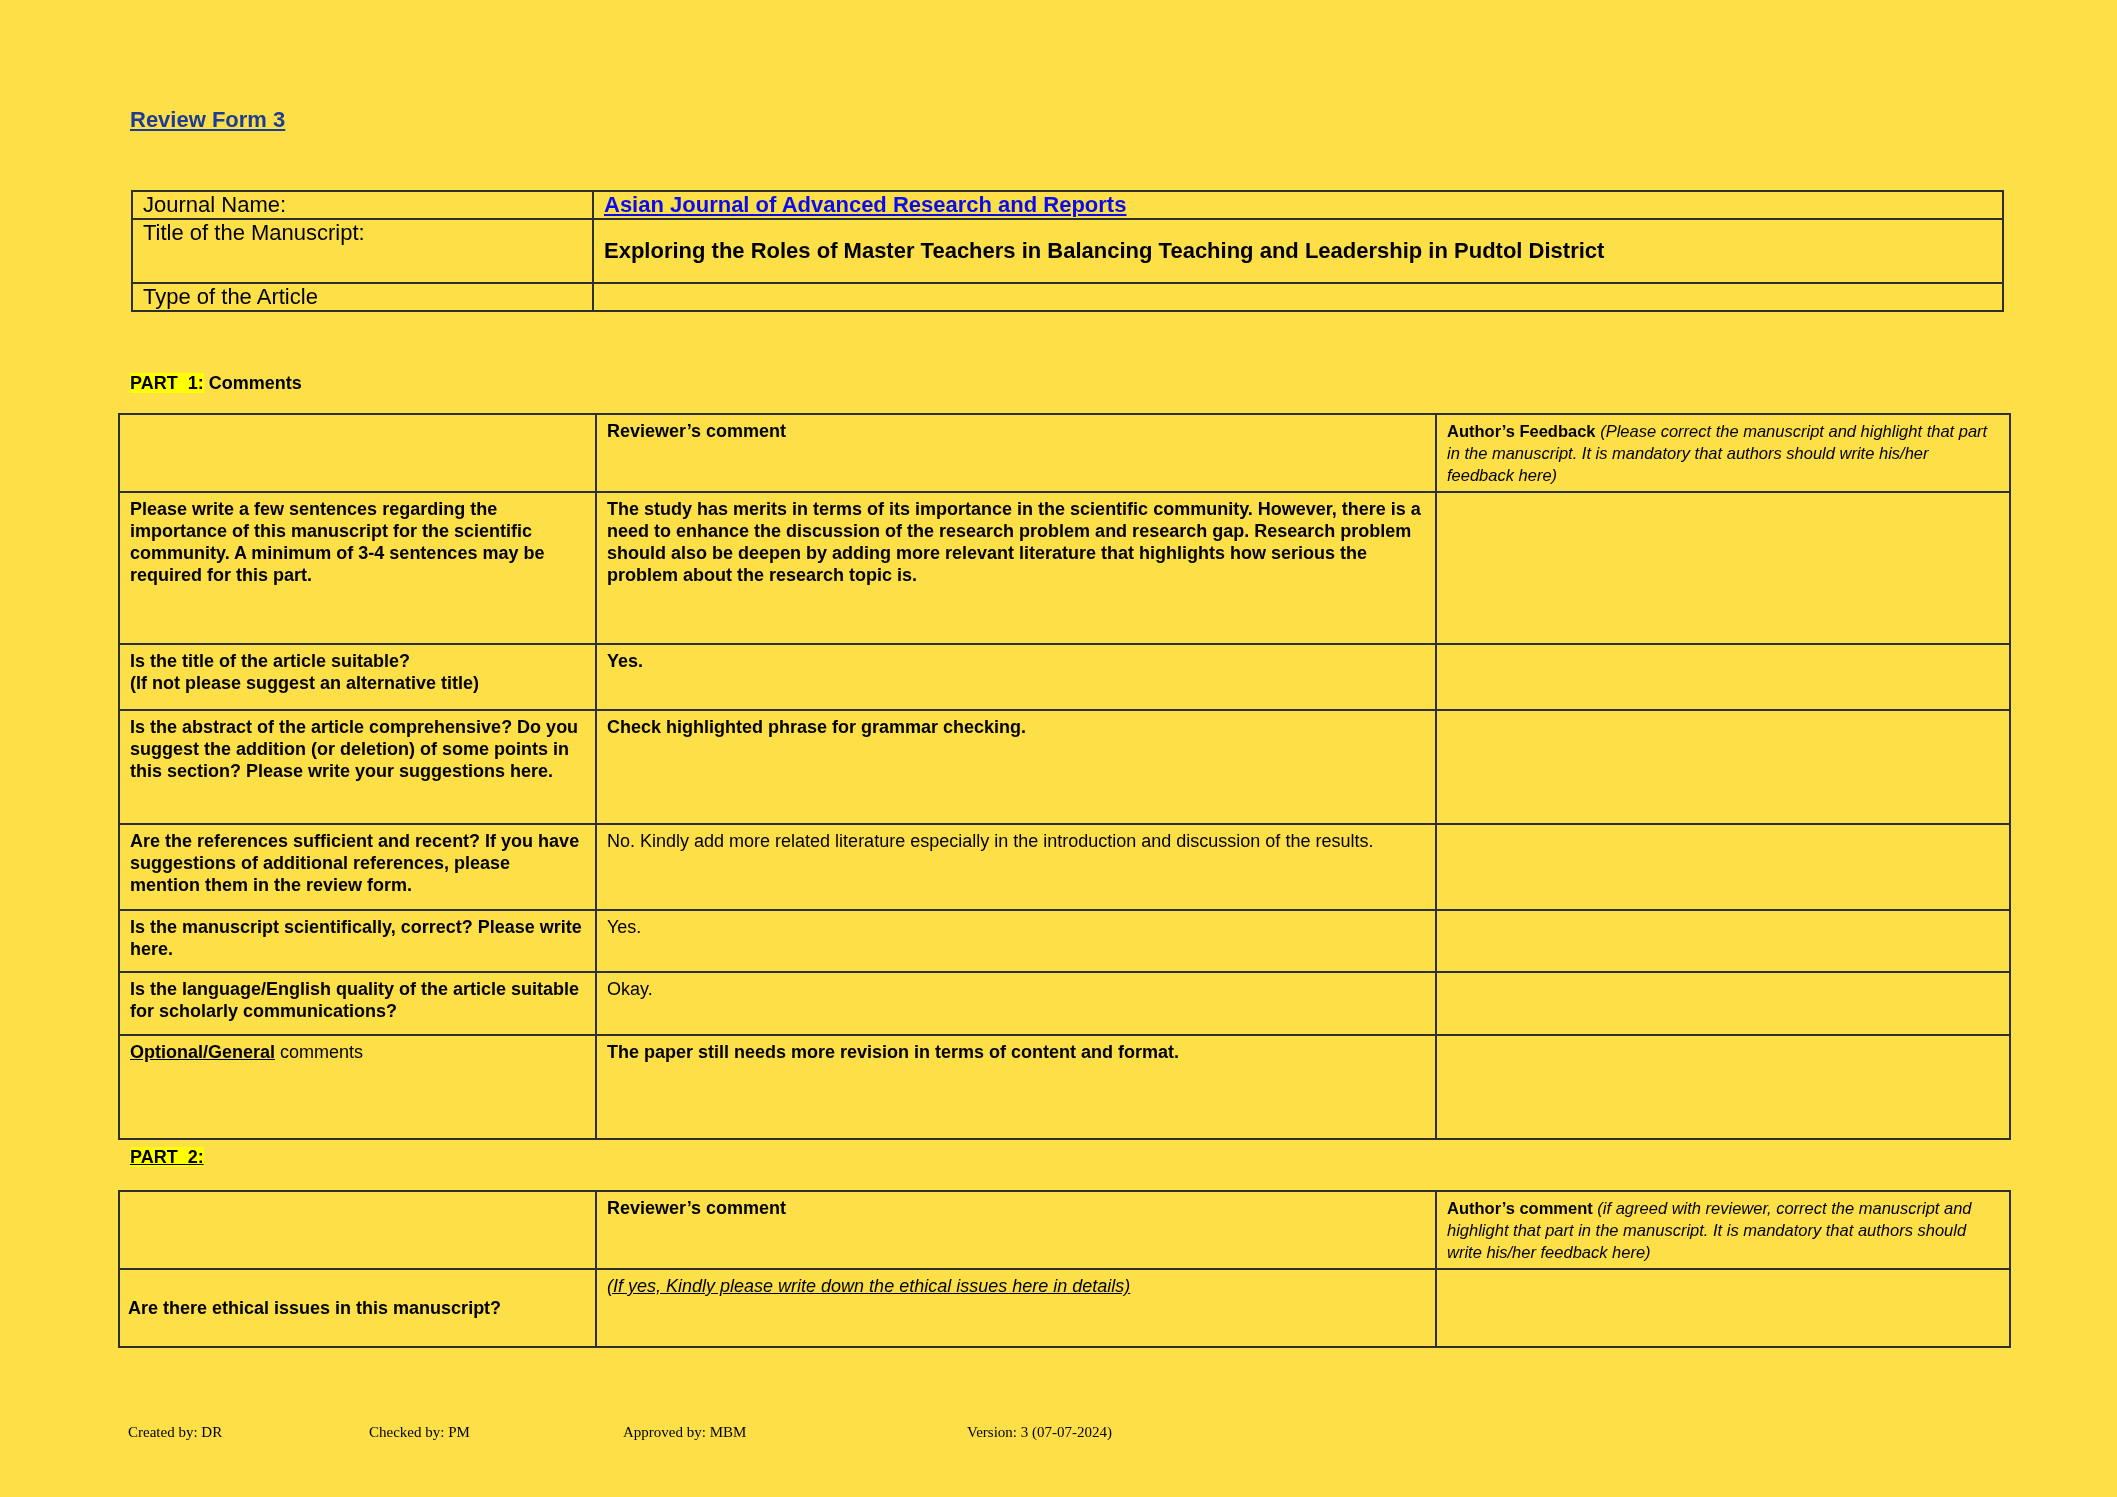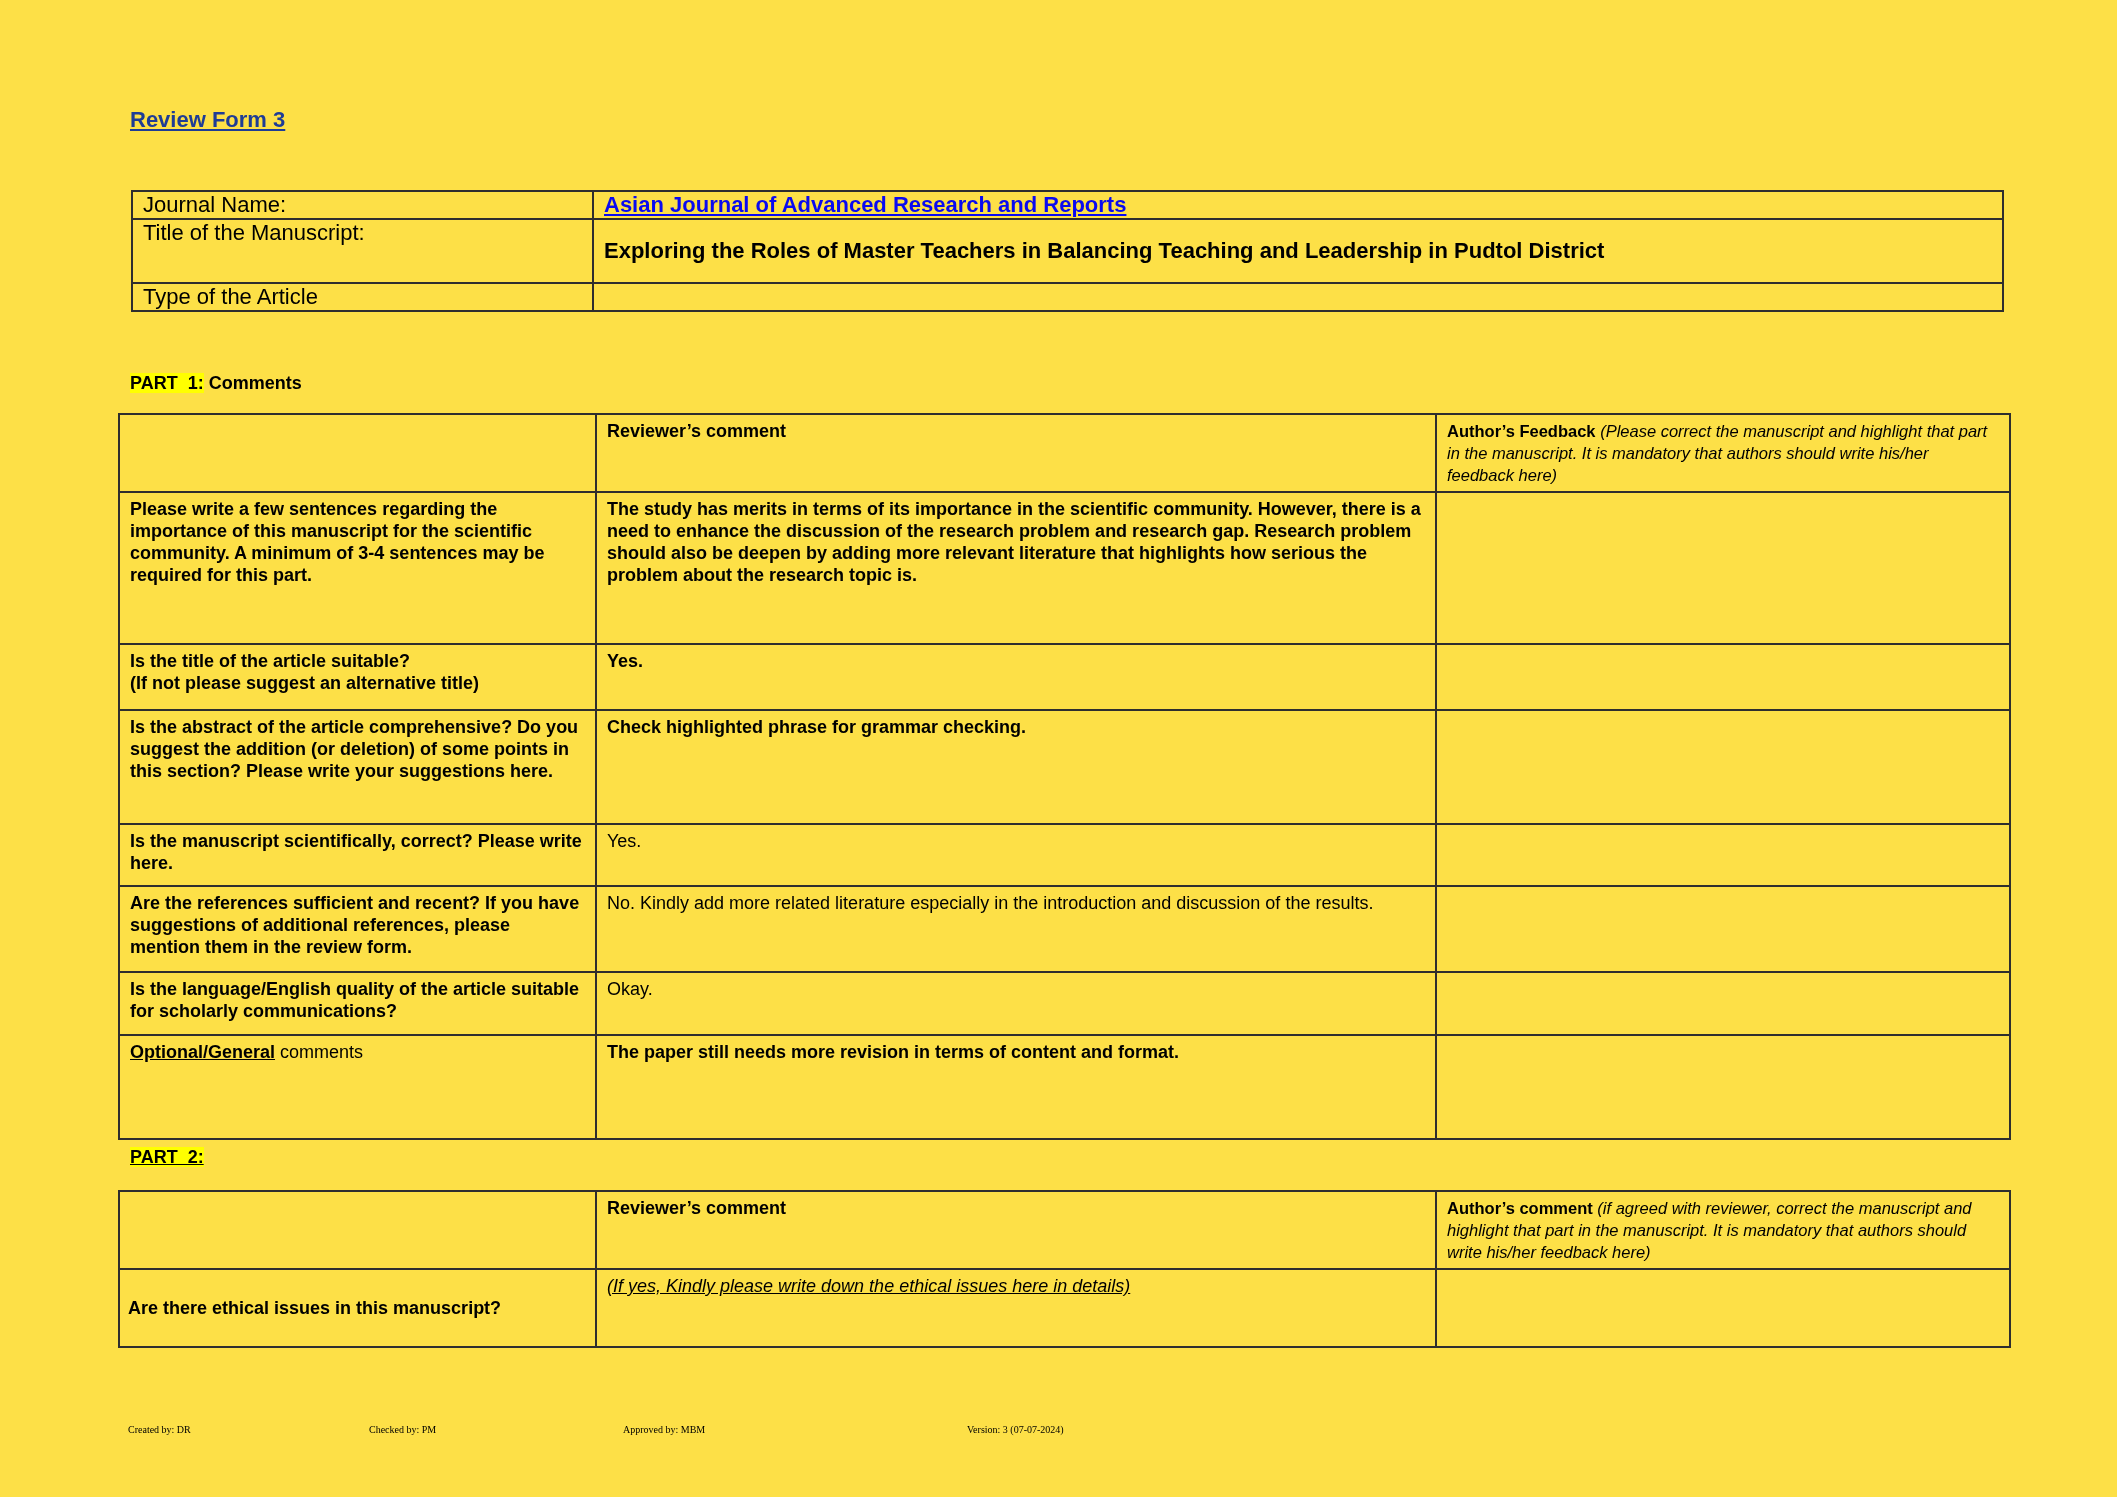--- a/index.html
+++ b/index.html
@@ -39,21 +39,21 @@
   .q{font-weight:bold;padding-left:42px;white-space:pre-wrap;}
   .plain-label{padding-left:8px;}
   .lbl-ul{font-weight:bold;text-decoration:underline;}
   .lbl-rest{white-space:pre-wrap;}
   .cb{font-weight:bold;}
   .ind{padding-left:46px;}
   .ethical{font-style:italic;text-decoration:underline;}
 
   
   .footer-item{position:absolute;top:1424px;font-family:"Liberation Serif",serif;
-               font-size:10px;color:#000;}
+               font-size:15px;color:#000;}
   .f1{left:128px;} .f2{left:369px;} .f3{left:623px;} .f4{left:967px;}
 </style>
 </head>
 <body>
 
 <div class="page">
 
   <div class="title">Review Form 3</div>
 
   <table class="info-table">
@@ -102,28 +102,28 @@
       <td class="q">Is the title of the article suitable?
 (If not please suggest an alternative title)</td>
       <td class="cb ind">Yes.</td>
       <td></td>
     </tr>
     <tr style="height:114px">
       <td class="q">Is the abstract of the article comprehensive? Do you suggest the addition (or deletion) of some points in this section? Please write your suggestions here.</td>
       <td class="cb ind">Check highlighted phrase for grammar checking.</td>
       <td></td>
     </tr>
+    <tr style="height:86px">
+      <td class="q">Are the references sufficient and recent? If you have suggestions of additional references, please mention them in the review form.</td>
+      <td>No. Kindly add more related literature especially in the introduction and discussion of the results.</td>
+      <td></td>
+    </tr>
     <tr style="height:62px">
       <td class="q">Is the manuscript scientifically, correct? Please write here.</td>
       <td>Yes.</td>
-      <td></td>
-    </tr>
-    <tr style="height:86px">
-      <td class="q">Are the references sufficient and recent? If you have suggestions of additional references, please mention them in the review form.</td>
-      <td>No. Kindly add more related literature especially in the introduction and discussion of the results.</td>
       <td></td>
     </tr>
     <tr style="height:63px">
       <td class="q">Is the language/English quality of the article suitable for scholarly communications?</td>
       <td>Okay.</td>
       <td></td>
     </tr>
     <tr style="height:104px">
       <td class="plain-label"><span class="lbl-ul">Optional/General</span><span class="lbl-rest"> comments</span></td>
       <td class="cb">The paper still needs more revision in terms of content and format.</td>

